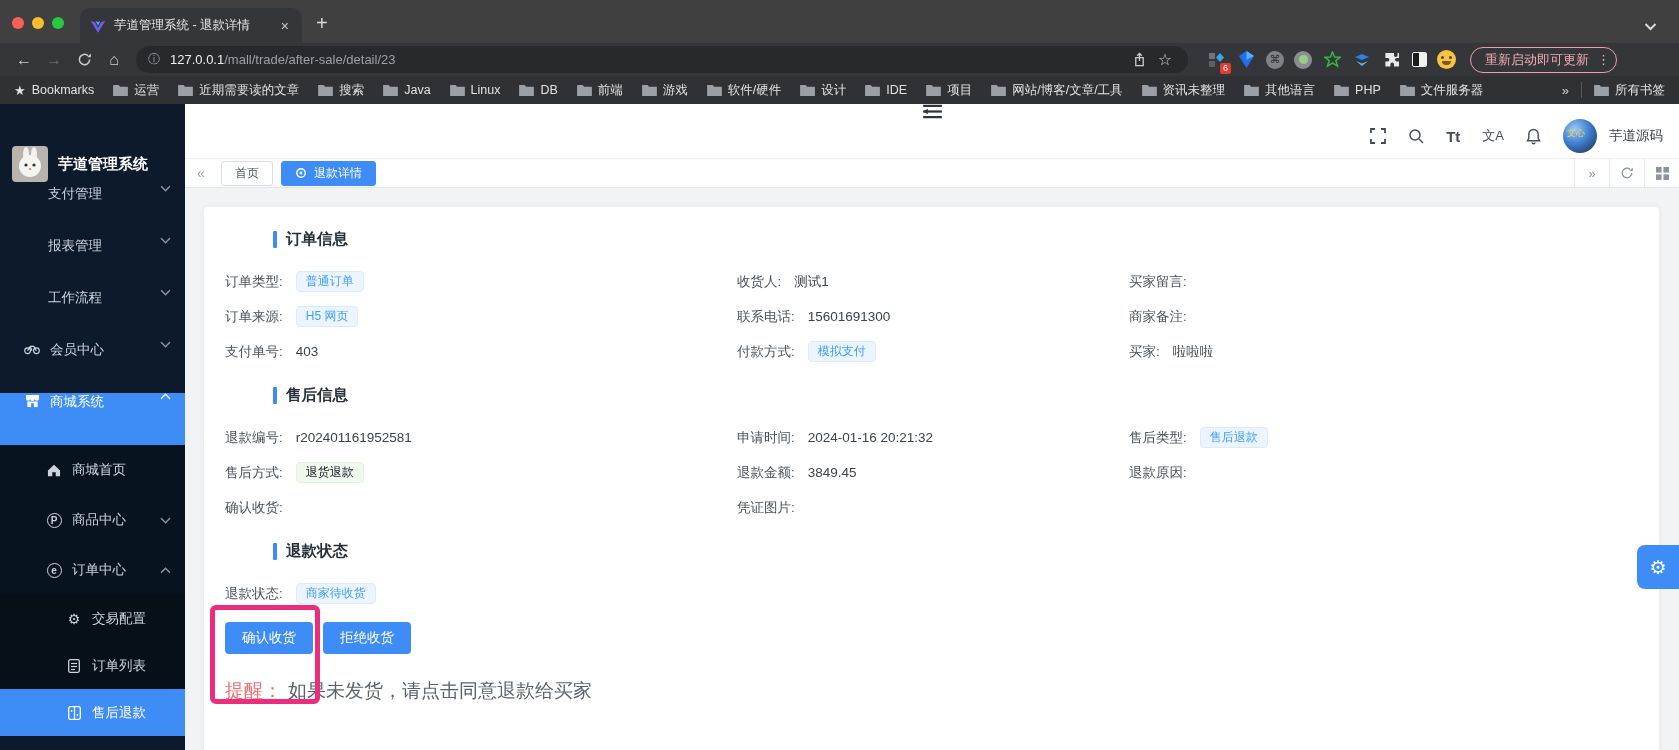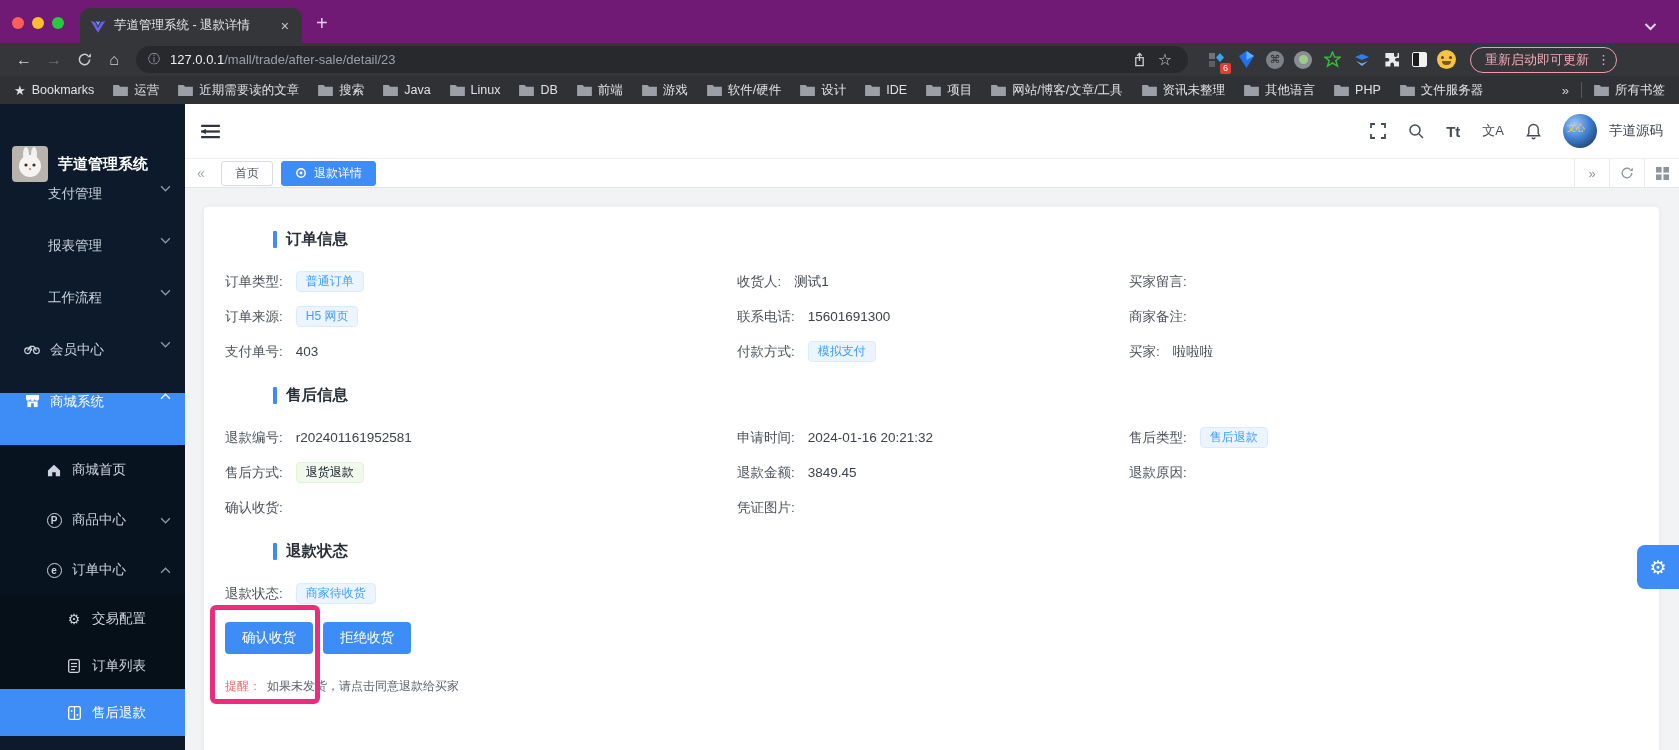--- a/index.html
+++ b/index.html
@@ -1,20 +1,20 @@
 <!DOCTYPE html>
 <html><head>
 <meta charset="utf-8">
 <style>
   * { box-sizing: border-box; margin:0; padding:0; }
   html,body { width:1679px; height:750px; overflow:hidden; }
   body { font-family:"Liberation Sans","DejaVu Sans",sans-serif; background:#f2f3f5; position:relative; }
 
   
-  .tabstrip { height:43px; background:#701a75; display:flex; align-items:flex-end; position:relative; }
+  .tabstrip { height:43px; background:#404040; display:flex; align-items:flex-end; position:relative; }
   .traffic { display:flex; gap:8px; align-items:center; padding:0 16px 14px 12px; }
   .light { width:12px; height:12px; border-radius:50%; }
   .light.red{background:#ff5f57;} .light.yellow{background:#febc2e;} .light.green{background:#28c840;}
   .btab { width:222px; height:35px; background:#35363a; border-radius:10px 10px 0 0; display:flex; align-items:center; gap:8px; padding:0 10px; color:#e4e6e9; font-size:12.5px; }
   .btab .title { flex:1; white-space:nowrap; overflow:hidden; }
   .tclose { color:#c7cacd; font-size:14px; padding:0 3px; cursor:default; }
   .newtab { color:#d7d9db; font-size:20px; margin:0 0 8px 14px; }
   .tabsearch { position:absolute; right:22px; bottom:12px; }
 
   .toolbar { height:33px; background:#35363a; display:flex; align-items:center; padding:0 10px; gap:2px; }
@@ -60,21 +60,21 @@
   .submenu { background:#081320; }
   .sub1 { height:50px; display:flex; align-items:center; gap:10px; padding:0 14px 0 46px; }
   .sub1 .lbl { flex:1; }
   .sub2 { height:47px; display:flex; align-items:center; gap:10px; padding:0 14px 0 66px; background:#061019; }
   .sub2 .lbl { flex:1; }
   .sub2.active { background:#3e8df7; color:#fff; }
   .micon { width:16px; height:16px; display:flex; align-items:center; justify-content:center; flex-shrink:0; font-size:14px; }
   .circle-letter { width:15px; height:15px; border:1.5px solid currentColor; border-radius:50%; font-size:10px; display:flex; align-items:center; justify-content:center; font-weight:bold; }
 
   .main { flex:1; min-width:0; display:flex; flex-direction:column; }
-  .appheader { height:54px; background:#fff; display:flex; align-items:center; padding:0 16px; }
+  .appheader { height:54px; background:#fff; display:flex; align-items:center; padding:0 16px;flex-direction:column; }
   .hright { margin-left:auto; display:flex; align-items:center; gap:22px; color:#454c55; }
   .hic { display:flex; align-items:center; justify-content:center; font-size:15px; color:#454c55; }
   .avatar { width:34px; height:34px; border-radius:50%; background:radial-gradient(circle at 35% 30%,#9ec9f5 0%,#3f7fd1 45%,#16263e 100%); position:relative; overflow:hidden; }
   .avatar:after { content:"文心"; position:absolute; left:4px; top:8px; font-size:9px; color:#ffd24a; }
   .uname { font-size:13.5px; color:#3d434b; margin-left:-10px; }
 
   .tabnav { height:30px; background:#fff; border-top:1px solid #eceef1; border-bottom:1px solid #e3e6ea; display:flex; align-items:center; }
   .tn-arrow { width:32px; height:100%; display:flex; align-items:center; justify-content:center; color:#9aa3ad; font-size:14px; }
   .ptab { height:25px; display:flex; align-items:center; padding:0 13px; border:1px solid #d8dce5; border-radius:3px; font-size:12px; color:#4c5561; background:#fff; margin-left:4px; }
   .ptab.active { background:#3e8df7; border-color:#3e8df7; color:#fff; gap:7px; margin-left:8px; }
@@ -88,21 +88,21 @@
   .sectitle span { font-size:15.5px; font-weight:bold; color:#27303a; }
   .grid3 { display:grid; grid-template-columns:512px 392px 1fr; margin-bottom:16px; }
   .field { height:35px; display:flex; align-items:center; gap:13px; font-size:13.5px; color:#3c434c; }
   .f-label { color:#4a525c; }
   .f-value { color:#3c434c; }
   .tag { font-size:12px; padding:3px 9px; border-radius:4px; background:#ecf5ff; border:1px solid #d9ecff; color:#409eff; line-height:1.15; }
   .tag.green { background:#f0f9eb; border-color:#e1f3d8; color:#0f172a; }
   .btnrow { display:flex; gap:10px; margin-top:11px; position:relative; }
   .btn { background:#3e8df7; color:#fff; border:none; border-radius:4px; height:32px; padding:0 17px; font-size:13.5px; font-family:inherit; }
   .annot { position:absolute; left:-15px; top:-17px; width:110px; height:99px; border:5px solid #ec2c7c; border-radius:6px; pointer-events:none; }
-  .reminder { margin-top:24px; font-size:12px; color:#5a626c; display:flex; gap:6px; }
+  .reminder { margin-top:24px; font-size:19px; color:#5a626c; display:flex; gap:6px; }
   .reminder .warn { color:#f56c6c; }
 
   .gearfab { position:absolute; right:0; top:545px; width:42px; height:44px; background:#3e8df7; border-radius:8px 0 0 8px; display:flex; align-items:center; justify-content:center; color:#fff; font-size:19px; }
 </style>
 </head>
 <body>
 
 <div class="tabstrip">
   <div class="traffic">
     <span class="light red"></span>

